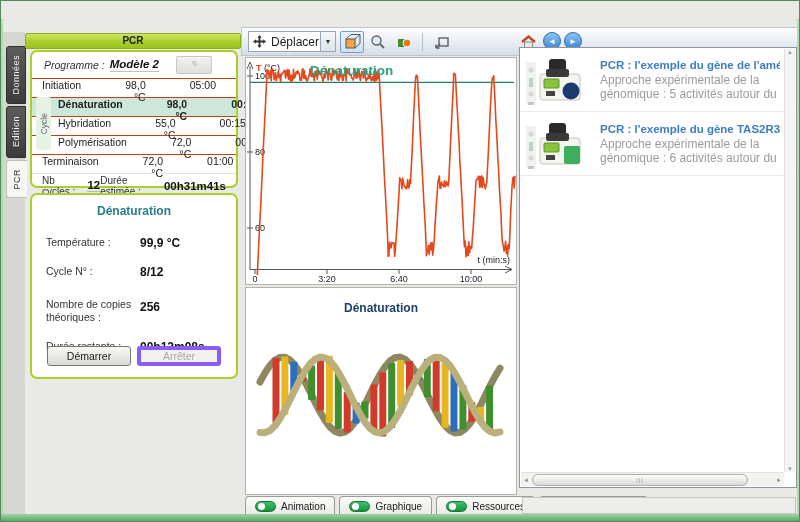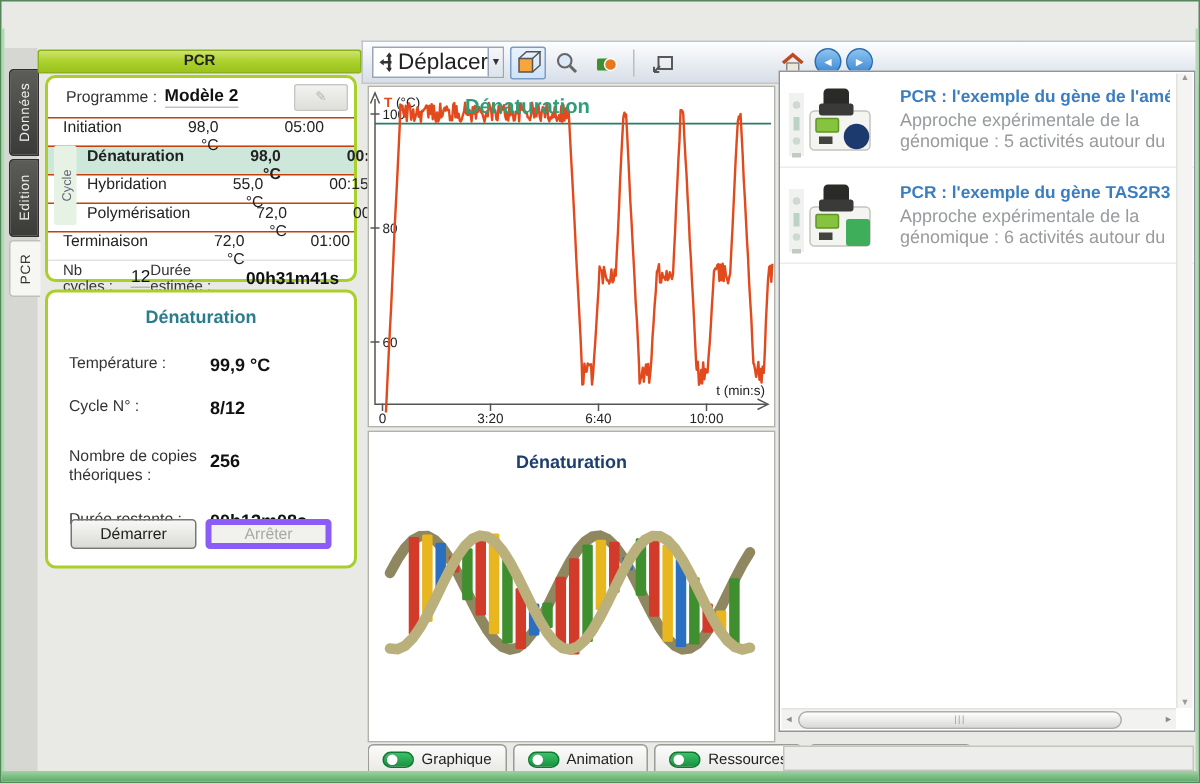--- a/index.html
+++ b/index.html
@@ -21,21 +21,21 @@
   .edge-r{position:absolute;right:0;top:18px;bottom:7px;width:2px;background:#aedbb0;}
   
   .menubar{position:absolute;left:2px;top:18px;width:794px;height:13px;background:#f5f5f3;}
   .menu-item{display:inline-block;padding:0 8px;font-size:10.5px;line-height:13px;color:#222;cursor:default;}
   .menu-item.fl::first-letter{text-decoration:underline;}
   
   .toolbar{position:absolute;left:240px;top:26px;width:558px;height:29px;box-sizing:border-box;
     background:linear-gradient(#fdfdfe,#e4e9f0 65%,#d8dee7);border:1px solid #bfc5cd;border-right:none;}
   .tool-dd{position:absolute;left:6px;top:3px;width:88px;height:21px;background:#fff;
     border:1px solid #98a6b8;display:flex;align-items:center;box-sizing:border-box;}
-  .tool-dd .dd-label{flex:1;font-size:15px;color:#222;padding-left:4px;}
+  .tool-dd .dd-label{flex:1;font-size:12px;color:#222;padding-left:4px;}
   .dd-arrow{width:14px;height:100%;border-left:1px solid #98a6b8;background:linear-gradient(#f5f7fa,#dde3ea);
     font-size:7px;color:#333;display:flex;align-items:center;justify-content:center;}
   .tbtn{position:absolute;top:3px;width:24px;height:22px;display:flex;align-items:center;justify-content:center;border-radius:2px;}
   .tbtn.pressed{border:1px solid #7a9cc8;background:linear-gradient(#eaf3fd,#cfe2f7);box-sizing:border-box;}
   .tsep{position:absolute;left:180px;top:5px;width:1px;height:18px;background:#b8bec6;}
   .navbtn{position:absolute;top:4px;width:18px;height:18px;border-radius:50%;
     background:linear-gradient(#8cc4f0,#3c86d4);border:1px solid #2a6cb0;box-sizing:border-box;
     color:#fff;font-size:8px;display:flex;align-items:center;justify-content:center;}
   .homebtn{position:absolute;top:4px;left:276px;width:20px;height:19px;display:flex;align-items:center;justify-content:center;}
   
@@ -45,37 +45,37 @@
   .side-tab span{writing-mode:vertical-rl;transform:rotate(180deg);font-size:9px;letter-spacing:.5px;}
   .st-dark{background:linear-gradient(#5c5c59,#3b3b39);color:#f2f2ef;border:1px solid #2e2e2c;}
   .st-active{background:#f6f6f3;color:#333;border:1px solid #c0c0ba;border-right:none;width:21px;}
   
   .pcr-header{position:absolute;left:24px;top:32px;width:216px;height:16px;box-sizing:border-box;
     background:linear-gradient(#cfe36a,#a9cf29 55%,#9cc21e);border:1px solid #8ab01c;border-radius:2px;
     text-align:center;font-size:10px;font-weight:bold;color:#222;line-height:14px;}
   .panel{position:absolute;background:#fff;border:2px solid #a9cf29;border-radius:7px;box-sizing:border-box;}
   .p1{left:29px;top:49px;width:208px;height:138px;}
   .p2{left:29px;top:192px;width:208px;height:186px;}
-  .prog-row{height:26px;display:flex;align-items:center;padding:0 4px 0 12px;}
+  .prog-row{height:26px;display:flex;align-items:center;padding:0 24px 0 12px;font-style:italic;}
   .prog-label{font-size:10.5px;color:#333;}
   .prog-value{font-size:11.5px;font-weight:bold;color:#111;margin-left:5px;border-bottom:1px solid #c2c2bc;padding-bottom:1px;}
   .prog-edit{margin-left:auto;width:34px;height:16px;background:linear-gradient(#f2f2f0,#dededa);
     border:1px solid #c6c6c2;border-radius:2px;color:#b4b4b0;font-size:9px;text-align:center;line-height:14px;}
   .steps{position:relative;}
   .cycle-rail{position:absolute;left:4px;top:19px;width:15px;height:53px;background:#e6f3e4;border-radius:2px;
     display:flex;align-items:center;justify-content:center;}
   .cycle-rail span{writing-mode:vertical-rl;transform:rotate(180deg);font-size:8.5px;color:#667;}
   .step-row{height:18px;display:flex;align-items:flex-start;font-size:10.5px;color:#222;border-top:1px solid #c2410c;gap:44px;}
   .step-name{flex:1;padding-left:10px;}
   .step-row.cyc .step-name{padding-left:26px;}
   .step-temp{width:52px;text-align:right;}
   .step-time{width:46px;text-align:right;padding-right:20px;}
   .step-row.hl{background:#cde8da;font-weight:bold;}
   .p1-footer{height:23px;border-top:1px solid #e2e2de;display:flex;align-items:center;font-size:10px;padding:0 10px;color:#333;}
-  .nbv{font-weight:normal;font-size:11.5px;margin-left:4px;border-bottom:1px solid #b8b8b2;color:#111;}
+  .nbv{font-weight:bold;font-size:11.5px;margin-left:4px;border-bottom:1px solid #b8b8b2;color:#111;}
   .dur-label{margin-left:auto;}
   .dur-value{font-weight:bold;font-size:11.5px;margin-left:4px;color:#111;}
   .p2-title{text-align:center;margin-top:9px;font-size:12px;font-weight:bold;color:#2a7d8c;}
   .stat-row{display:flex;align-items:flex-start;padding-left:14px;}
   .stat-label{width:94px;font-size:10.5px;color:#333;line-height:13px;}
   .stat-value{font-size:12px;font-weight:bold;color:#111;}
   .mt18{margin-top:18px;} .mt15{margin-top:15px;} .mt19{margin-top:19px;} .mt16{margin-top:16px;}
   .btn-row{position:absolute;bottom:11px;left:15px;right:15px;display:flex;justify-content:space-between;}
   .btn{width:84px;height:20px;font-size:10.5px;display:flex;align-items:center;justify-content:center;border-radius:3px;box-sizing:border-box;}
   .btn.primary{background:linear-gradient(#f8f8f6,#dadad6);border:1px solid #767672;color:#222;}
@@ -305,27 +305,27 @@
         <rect x="240.1" y="70.5" width="7" height="45.4" rx="1" fill="#3f8f2f"></rect>
         <path d="M14.0 117.4 L19.0 117.8 L24.0 115.5 L29.0 110.6 L34.0 103.5 L39.0 94.7 L44.0 84.7 L49.0 74.5 L54.0 64.6 L59.0 55.9 L64.0 48.9 L69.0 44.2 L74.0 42.1 L79.0 42.8 L84.0 46.1 L89.0 52.0 L94.0 59.9 L99.0 69.2 L104.0 79.4 L109.0 89.6 L114.0 99.0 L119.0 107.1 L124.0 113.3 L129.0 117.0 L134.0 118.0 L139.0 116.2 L144.0 111.8 L149.0 105.1 L154.0 96.5 L159.0 86.8 L164.0 76.5 L169.0 66.5 L174.0 57.5 L179.0 50.1 L184.0 44.9 L189.0 42.3 L194.0 42.4 L199.0 45.3 L204.0 50.6 L209.0 58.2 L214.0 67.3 L219.0 77.3 L224.0 87.5 L229.0 97.2 L234.0 105.7 L239.0 112.2 L244.0 116.4 L249.0 118.0 L254.0 116.8 " fill="none" stroke="#b9b07c" stroke-width="7" stroke-linecap="round"></path>
       </svg>
   </div>
 
   <div class="tabs">
     <div class="btab">
       <span class="toggle on">
           <span class="knob"></span>
         </span>
-      <span>Graphique</span>
+      <span>Animation</span>
     </div>
     <div class="btab">
       <span class="toggle on">
           <span class="knob"></span>
         </span>
-      <span>Animation</span>
+      <span>Graphique</span>
     </div>
     <div class="btab">
       <span class="toggle on">
           <span class="knob"></span>
         </span>
       <span>Ressources</span>
     </div>
     <div class="btab">
       <span class="toggle off">
           <span class="knob"></span>

